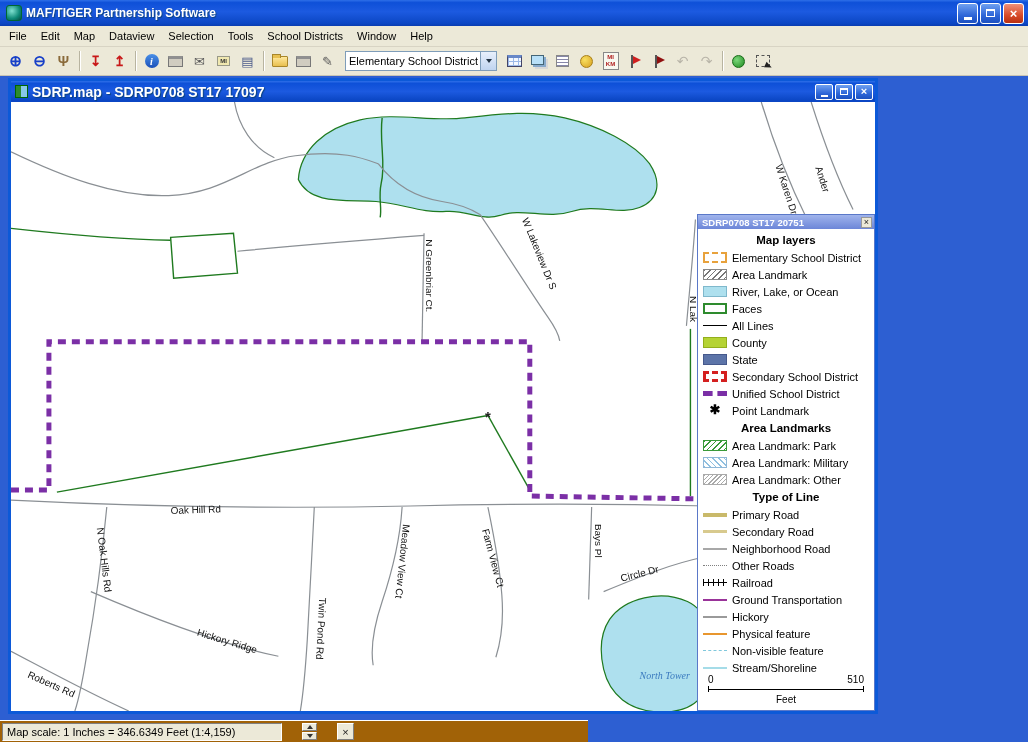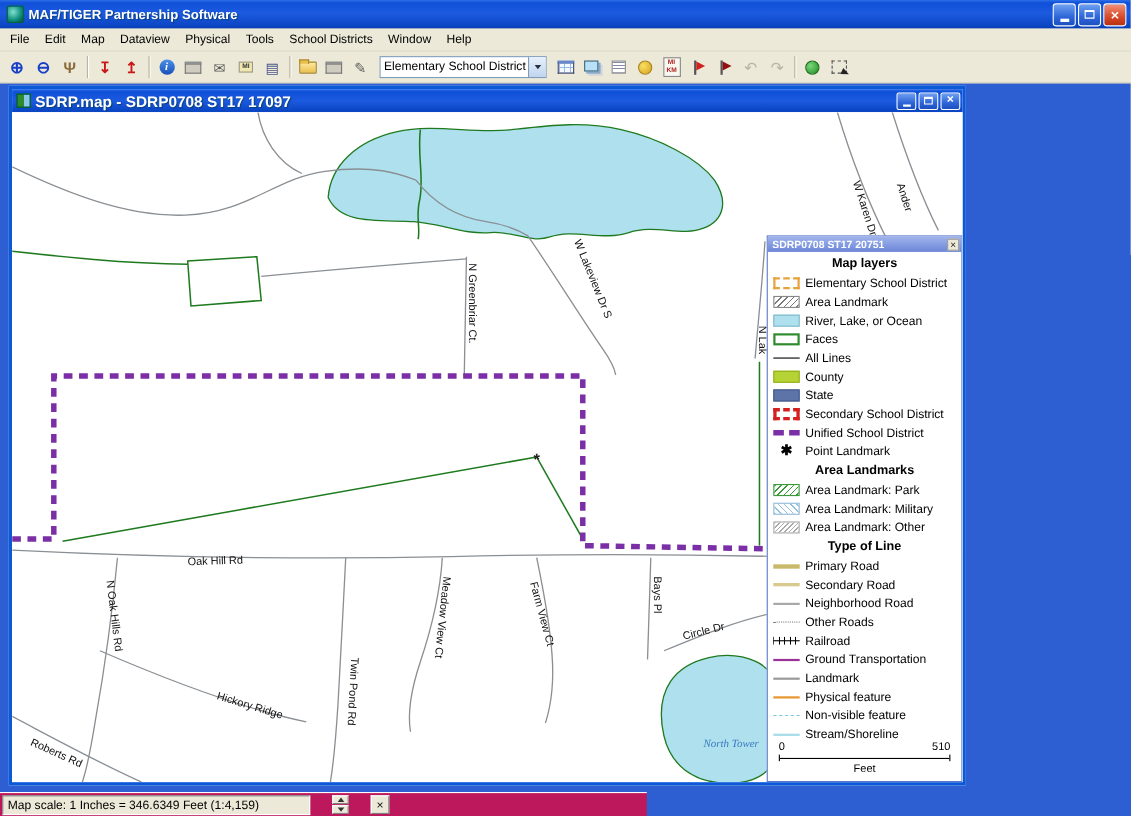--- a/index.html
+++ b/index.html
@@ -123,21 +123,21 @@
   .sw-physical{height:0;border-top:2px solid #E8962E;}
   .sw-non-visible{height:0;border-top:1px dashed #80C8DC;}
   .sw-stream{height:0;border-top:2px solid #A5DCE8;}
   .lg-scale{padding:2px 10px 5px;font-size:10px;}
   .lg-scale-nums{display:flex;justify-content:space-between;}
   .scale-line{height:6px;border-left:1px solid #000;border-right:1px solid #000;position:relative;margin-top:1px;}
   .scale-line::after{content:"";position:absolute;left:0;right:0;top:50%;border-top:1px solid #000;}
   .lg-scale-unit{text-align:center;margin-top:2px;}
 
   
-  .statusbar{position:absolute;left:0;bottom:0;width:588px;height:22px;background:#be185d;
+  .statusbar{position:absolute;left:0;bottom:0;width:588px;height:22px;background:#a16207;
     border-top:1px solid #fff;display:flex;align-items:center;padding:0 2px;gap:20px;}
   .sb-field{width:280px;height:18px;border:1px solid;border-color:#808080 #fff #fff #808080;
     font-size:11px;line-height:16px;padding-left:4px;background:#ECE9D8;white-space:nowrap;overflow:hidden;}
   .sb-spin{display:flex;flex-direction:column;gap:1px;}
   .sb-up,.sb-dn{width:15px;height:8px;background:#ECE9D8;border:1px solid;border-color:#fff #808080 #808080 #fff;display:flex;align-items:center;justify-content:center;}
   .tri-up{border-bottom:4px solid #333;border-left:3px solid transparent;border-right:3px solid transparent;}
   .tri-dn{border-top:4px solid #333;border-left:3px solid transparent;border-right:3px solid transparent;}
   .sb-x{width:17px;height:17px;background:#ECE9D8;border:1px solid;border-color:#fff #808080 #808080 #fff;font-size:11px;color:#222;display:flex;align-items:center;justify-content:center;}
 </style>
 </head>
@@ -159,21 +159,21 @@
           <span class="glyph-x">×</span>
         </button>
     </span>
   </div>
 
   <div class="menubar">
       <span class="menu-item">File</span>
       <span class="menu-item">Edit</span>
       <span class="menu-item">Map</span>
       <span class="menu-item">Dataview</span>
-      <span class="menu-item">Physical</span>
+      <span class="menu-item">Selection</span>
       <span class="menu-item">Tools</span>
       <span class="menu-item">School Districts</span>
       <span class="menu-item">Window</span>
       <span class="menu-item">Help</span>
     </div>
 
   <div class="toolbar">
       <button class="tbtn">
         <span class="c-blue">⊕</span>
       </button>
@@ -416,21 +416,21 @@
               <div class="lg-row">
                 <span class="sw sw-railroad"></span>
                 <span class="lg-label">Railroad</span>
               </div>
               <div class="lg-row">
                 <span class="sw sw-ground-transport"></span>
                 <span class="lg-label">Ground Transportation</span>
               </div>
               <div class="lg-row">
                 <span class="sw sw-landmark-line"></span>
-                <span class="lg-label">Landmark</span>
+                <span class="lg-label">Hickory</span>
               </div>
               <div class="lg-row">
                 <span class="sw sw-physical"></span>
                 <span class="lg-label">Physical feature</span>
               </div>
               <div class="lg-row">
                 <span class="sw sw-non-visible"></span>
                 <span class="lg-label">Non-visible feature</span>
               </div>
               <div class="lg-row">

